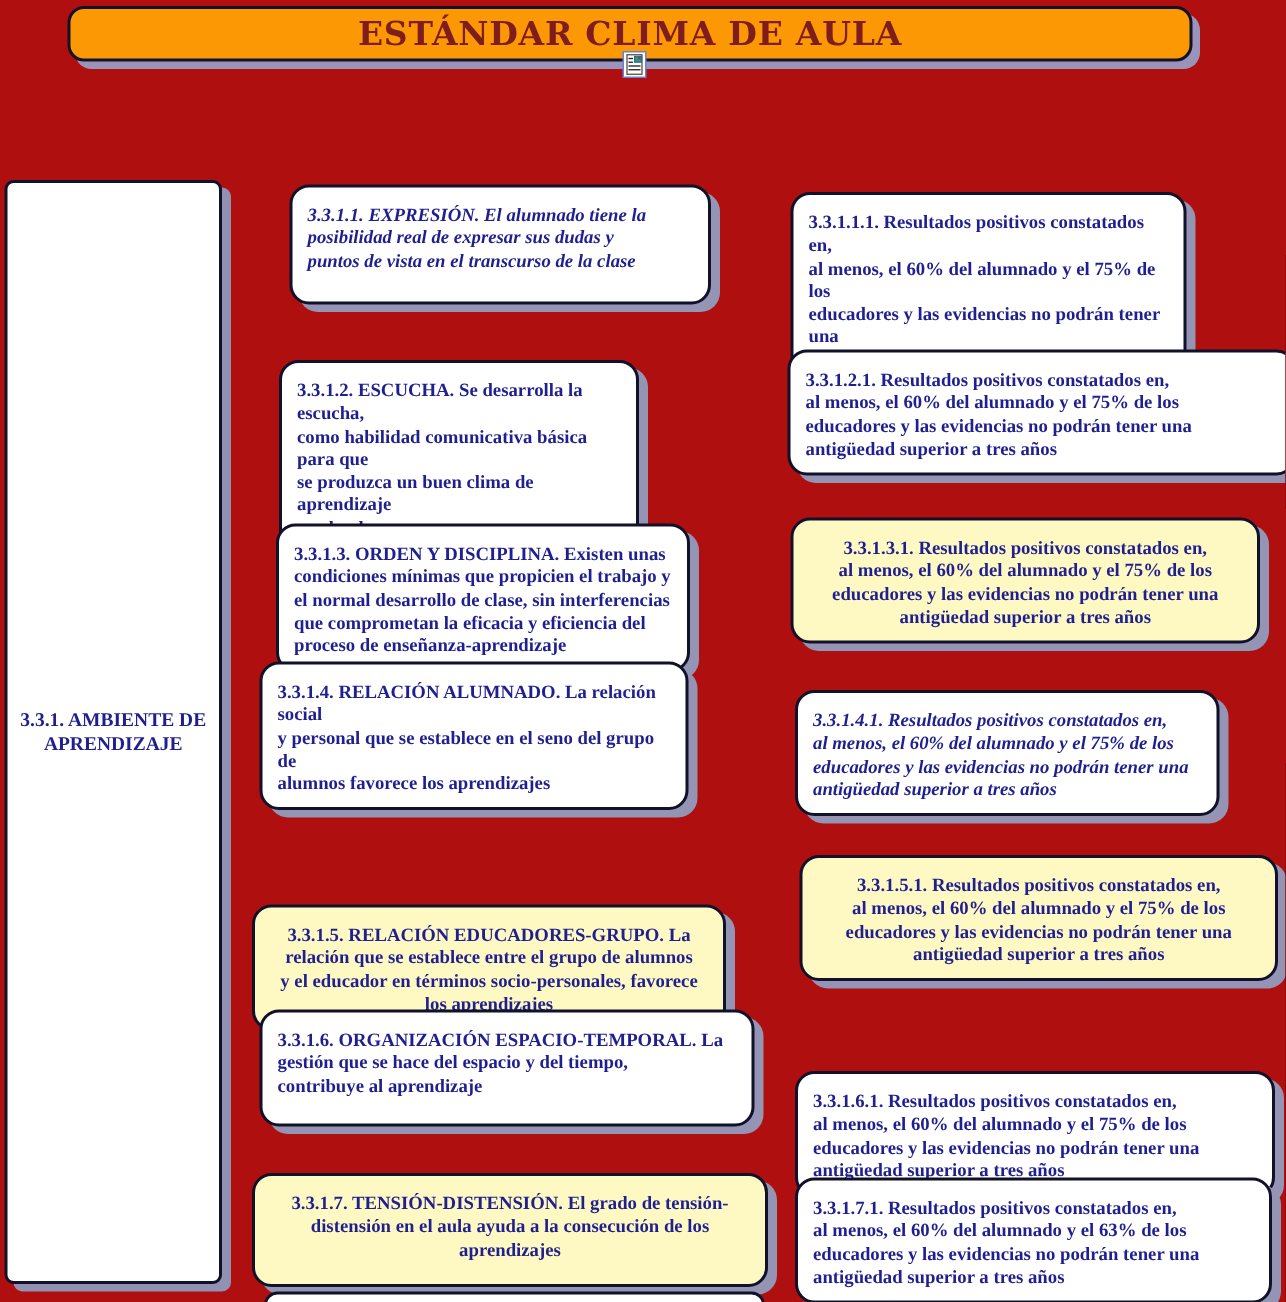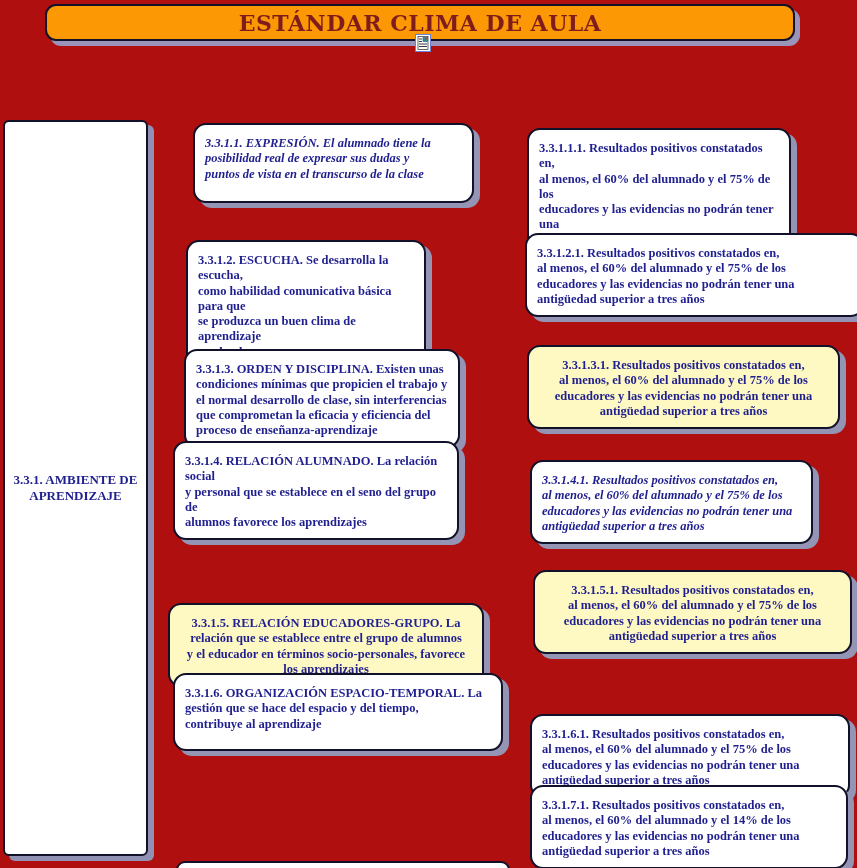--- a/index.html
+++ b/index.html
@@ -116,20 +116,23 @@
   <div class="node m4">3.3.1.4. RELACIÓN ALUMNADO. La relación social
 y personal que se establece en el seno del grupo de
 alumnos favorece los aprendizajes</div>
   <div class="node m5 alt">3.3.1.5. RELACIÓN EDUCADORES-GRUPO. La
 relación que se establece entre el grupo de alumnos
 y el educador en términos socio-personales, favorece
 los aprendizajes</div>
   <div class="node m6">3.3.1.6. ORGANIZACIÓN ESPACIO-TEMPORAL. La
 gestión que se hace del espacio y del tiempo,
 contribuye al aprendizaje</div>
+  <div class="node m7 alt">3.3.1.7. TENSIÓN-DISTENSIÓN. El grado de tensión-
+distensión en el aula ayuda a la consecución de los
+aprendizajes</div>
 
   <div class="node r1">3.3.1.1.1. Resultados positivos constatados en,
 al menos, el 60% del alumnado y el 75% de los
 educadores y las evidencias no podrán tener una
 antigüedad superior a tres años</div>
   <div class="node r2">3.3.1.2.1. Resultados positivos constatados en,
 al menos, el 60% del alumnado y el 75% de los
 educadores y las evidencias no podrán tener una
 antigüedad superior a tres años</div>
   <div class="node r3 alt">3.3.1.3.1. Resultados positivos constatados en,
@@ -142,19 +145,19 @@
 antigüedad superior a tres años</div>
   <div class="node r5 alt">3.3.1.5.1. Resultados positivos constatados en,
 al menos, el 60% del alumnado y el 75% de los
 educadores y las evidencias no podrán tener una
 antigüedad superior a tres años</div>
   <div class="node r6">3.3.1.6.1. Resultados positivos constatados en,
 al menos, el 60% del alumnado y el 75% de los
 educadores y las evidencias no podrán tener una
 antigüedad superior a tres años</div>
   <div class="node r7">3.3.1.7.1. Resultados positivos constatados en,
-al menos, el 60% del alumnado y el 14% de los
+al menos, el 60% del alumnado y el 63% de los
 educadores y las evidencias no podrán tener una
 antigüedad superior a tres años</div>
 
   <div class="cut"></div>
 
 </div>
 
 </body></html>

